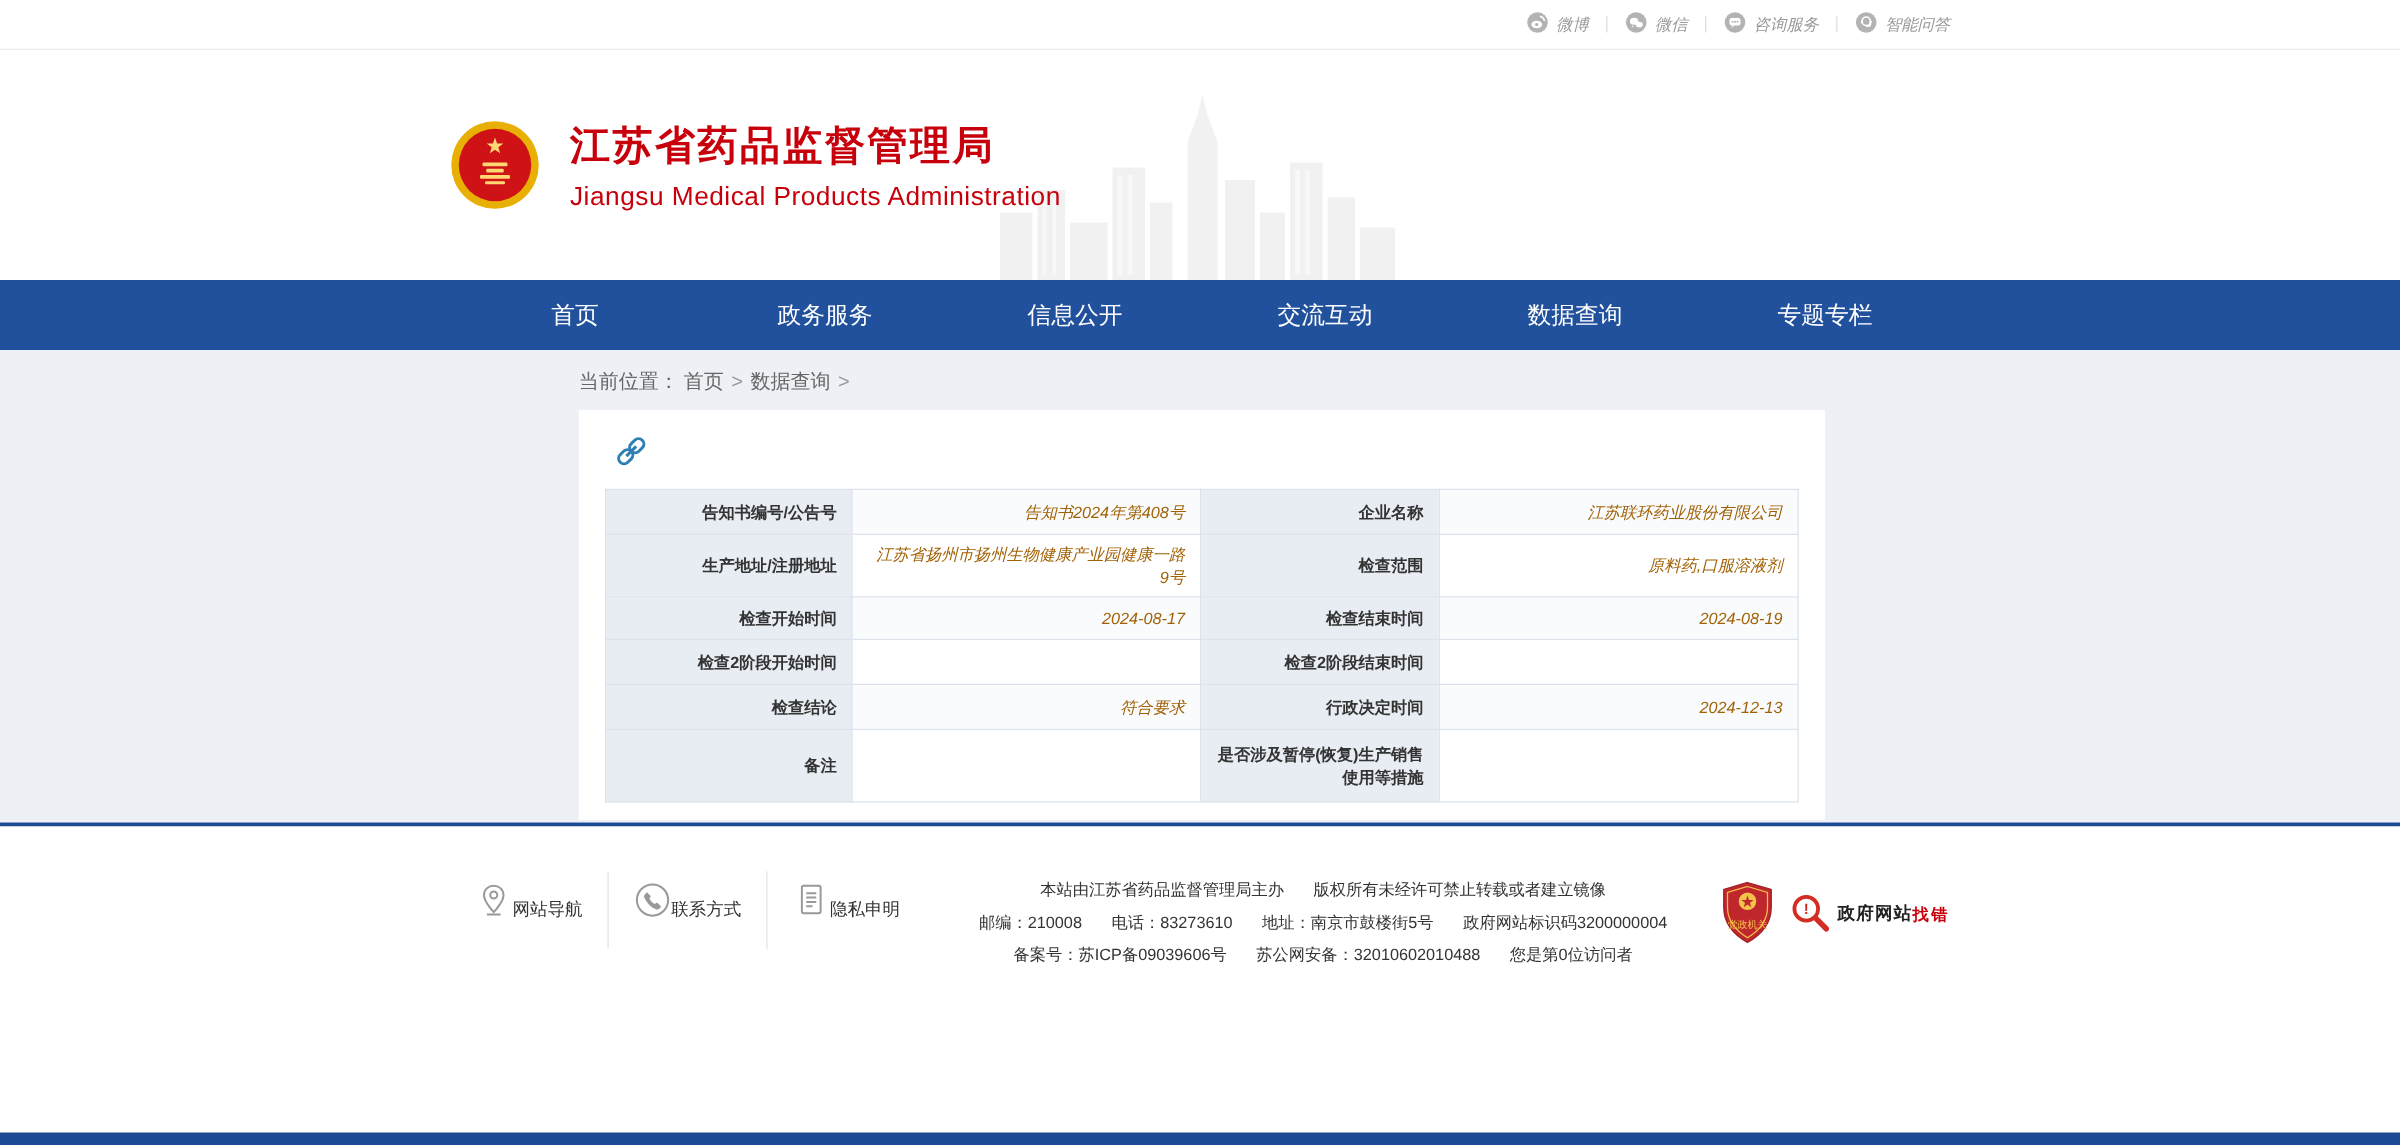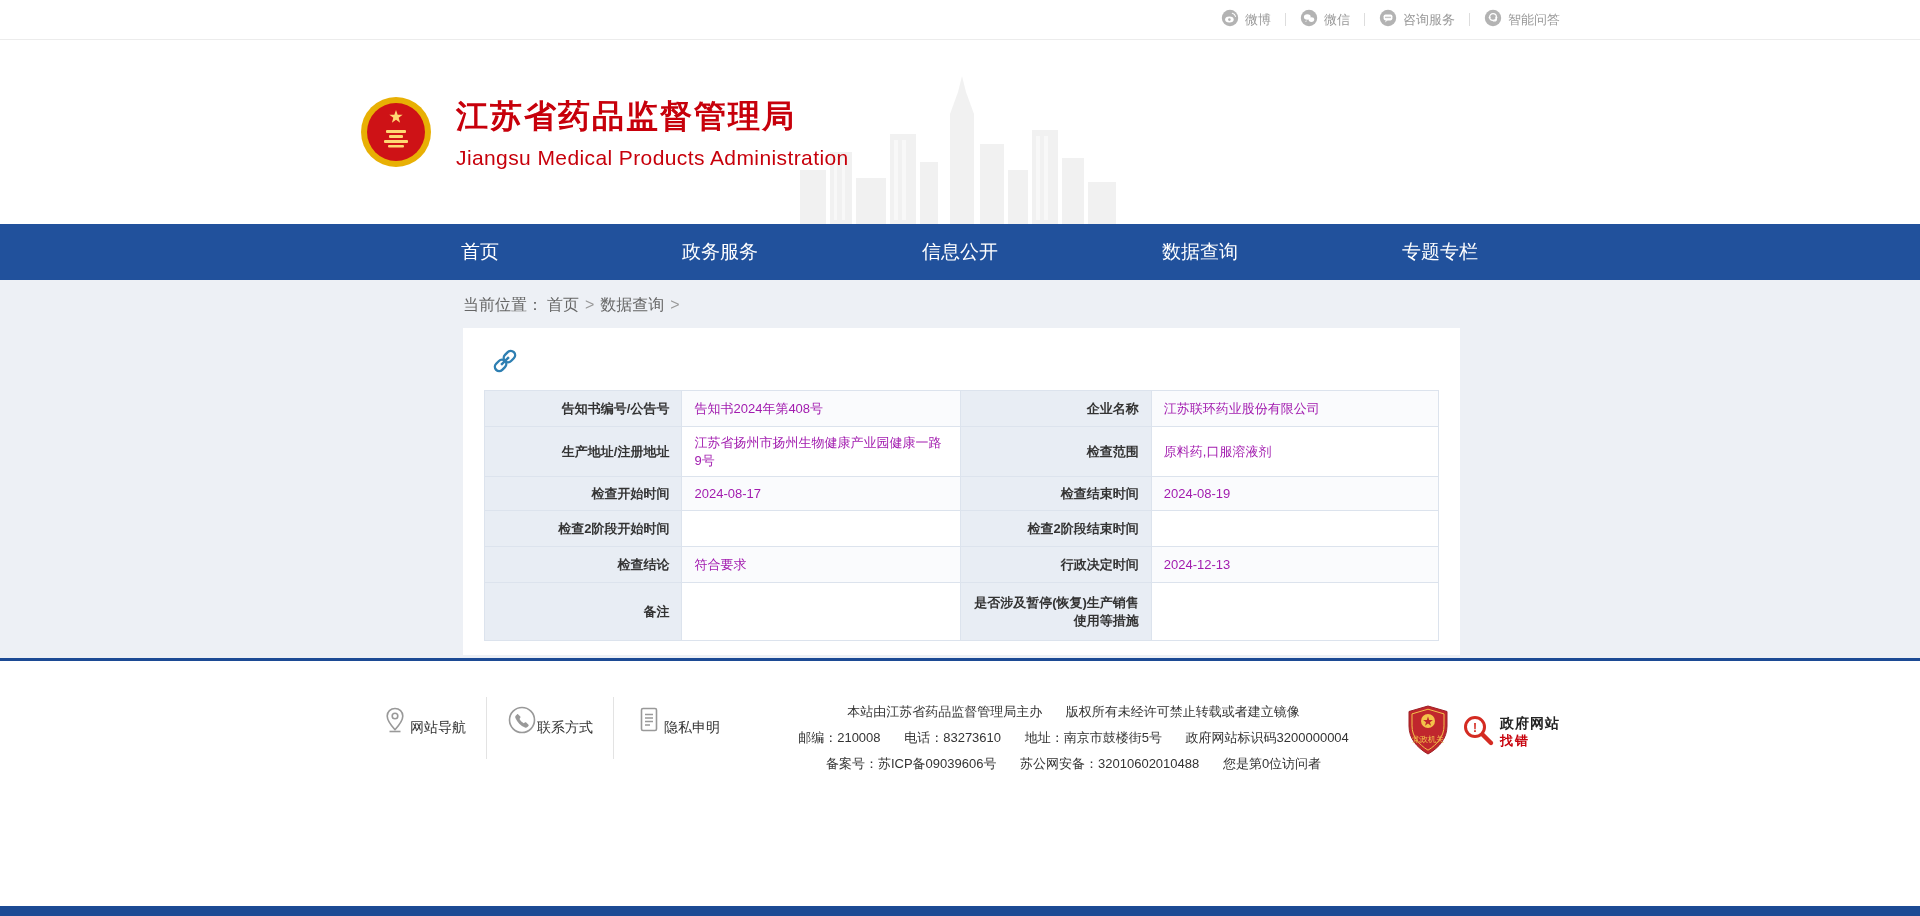--- a/index.html
+++ b/index.html
@@ -8,21 +8,21 @@
     width:1920px; height:916px;
     font-family:"Liberation Sans","DejaVu Sans",sans-serif;
     background:#ffffff; color:#333;
   }
   .page { width:1920px; height:916px; display:flex; flex-direction:column; overflow:hidden; }
   .container { width:1200px; margin:0 auto; }
 
   
   .topbar { height:40px; background:#fff; border-bottom:1px solid #ececec; flex-shrink:0; }
   .topbar-inner { height:100%; display:flex; justify-content:flex-end; align-items:center; }
-  .toplink { display:flex; align-items:center; gap:6px; color:#999; font-size:13px; text-decoration:none; cursor:pointer; }
+  .toplink { display:flex; align-items:center; gap:6px; color:#999; font-size:13px; text-decoration:none; cursor:pointer;font-style:italic; }
   .top-divider { width:1px; height:13px; background:#ddd; margin:0 14px; }
 
   
   .header { height:184px; background:#fff; flex-shrink:0; }
   .header-inner { position:relative; height:100%; display:flex; align-items:center; }
   .emblem { width:72px; height:72px; flex-shrink:0; }
   .titles { margin-left:24px; position:relative; z-index:2; }
   .site-title { font-size:32px; font-weight:bold; color:#c7000b; letter-spacing:2px; }
   .site-subtitle { font-size:21px; color:#c7000b; margin-top:7px; letter-spacing:.4px; }
   .skyline { position:absolute; left:440px; bottom:0; opacity:.55; z-index:1; }
@@ -38,40 +38,40 @@
   .content-wrap { width:997px; margin-left:103px; }
   .breadcrumb { padding:15px 0 12px 0; font-size:16px; color:#666; }
   .breadcrumb a { color:#666; text-decoration:none; margin:0 4px; cursor:pointer; }
   .breadcrumb .sep { color:#999; margin:0 2px; }
   .card { background:#fff; min-height:317px; padding:16px 21px 14px; }
   .link-icon { margin:2px 0 10px 6px; }
 
   .detail-table { width:100%; border-collapse:collapse; table-layout:fixed; }
   .detail-table td { border:1px solid #dce3ed; font-size:13px; padding:6px 12px; vertical-align:middle; word-break:break-all; }
   td.flabel { background:#e8edf4; text-align:right; color:#333; font-weight:bold; }
-  td.fvalue { background:#fff; color:#a21caf; text-align:left; }
+  td.fvalue { background:#fff; color:#a16207; text-align:right;font-style:italic; }
   tr.odd td.fvalue { background:#fafbfd; }
   tr.h36 { height:36px; } tr.h50 { height:50px; } tr.h34 { height:34px; } tr.h58 { height:58px; }
 
   
   .footer { background:#fff; border-top:3px solid #1c4a94; height:248px; flex-shrink:0; padding-top:36px; }
   .footer-inner { display:flex; align-items:flex-start; }
   .footer-nav { display:flex; align-items:stretch; flex-shrink:0; }
   .fnav-item { display:flex; flex-direction:row; align-items:center; justify-content:flex-start;
                padding:0 20px; cursor:pointer; }
   .fnav-item svg { margin-bottom:12px; }
   .fnav-label { font-size:14px; color:#333; white-space:nowrap; }
   .fnav-divider { width:1px; background:#e3e3e3; height:62px; align-self:center; }
 
   .footer-text { flex:1 1 auto; text-align:center; font-size:13px; color:#333; line-height:26px; padding-top:2px; }
   .footer-text .seg { margin:0 10px; }
 
   .footer-badges { display:flex; align-items:center; gap:12px; flex-shrink:0; padding-top:8px; cursor:pointer; }
   .err-badge { display:flex; align-items:center; gap:5px; }
-  .err-text { display:flex; flex-direction:column; line-height:17px; text-align:left; }
+  .err-text { display:flex; flex-direction:row; line-height:17px; text-align:right;font-family:Liberation Mono, monospace; }
   .err-line1 { font-size:14px; font-weight:bold; color:#222; letter-spacing:1px; }
   .err-line2 { font-size:13px; font-weight:bold; color:#c7000b; letter-spacing:2px; }
 
   .bottom-strip { height:10px; background:#1c4a94; flex-shrink:0; }
 </style>
 </head>
 <body>
 
 <div class="page">
 
@@ -171,20 +171,21 @@
         </g>
       </svg>
     </div>
   </header>
 
   <nav class="mainnav">
     <div class="container nav-inner">
       <a class="nav-item">首页</a>
       <a class="nav-item">政务服务</a>
       <a class="nav-item">信息公开</a>
+      <a class="nav-item">交流互动</a>
       <a class="nav-item">数据查询</a>
       <a class="nav-item">专题专栏</a>
     </div>
   </nav>
 
   <div class="main-bg">
     <div class="container">
       <div class="content-wrap">
         <div class="breadcrumb">
           <span>当前位置：</span><a>首页</a><span class="sep">&gt;</span><a>数据查询</a><span class="sep">&gt;</span>

